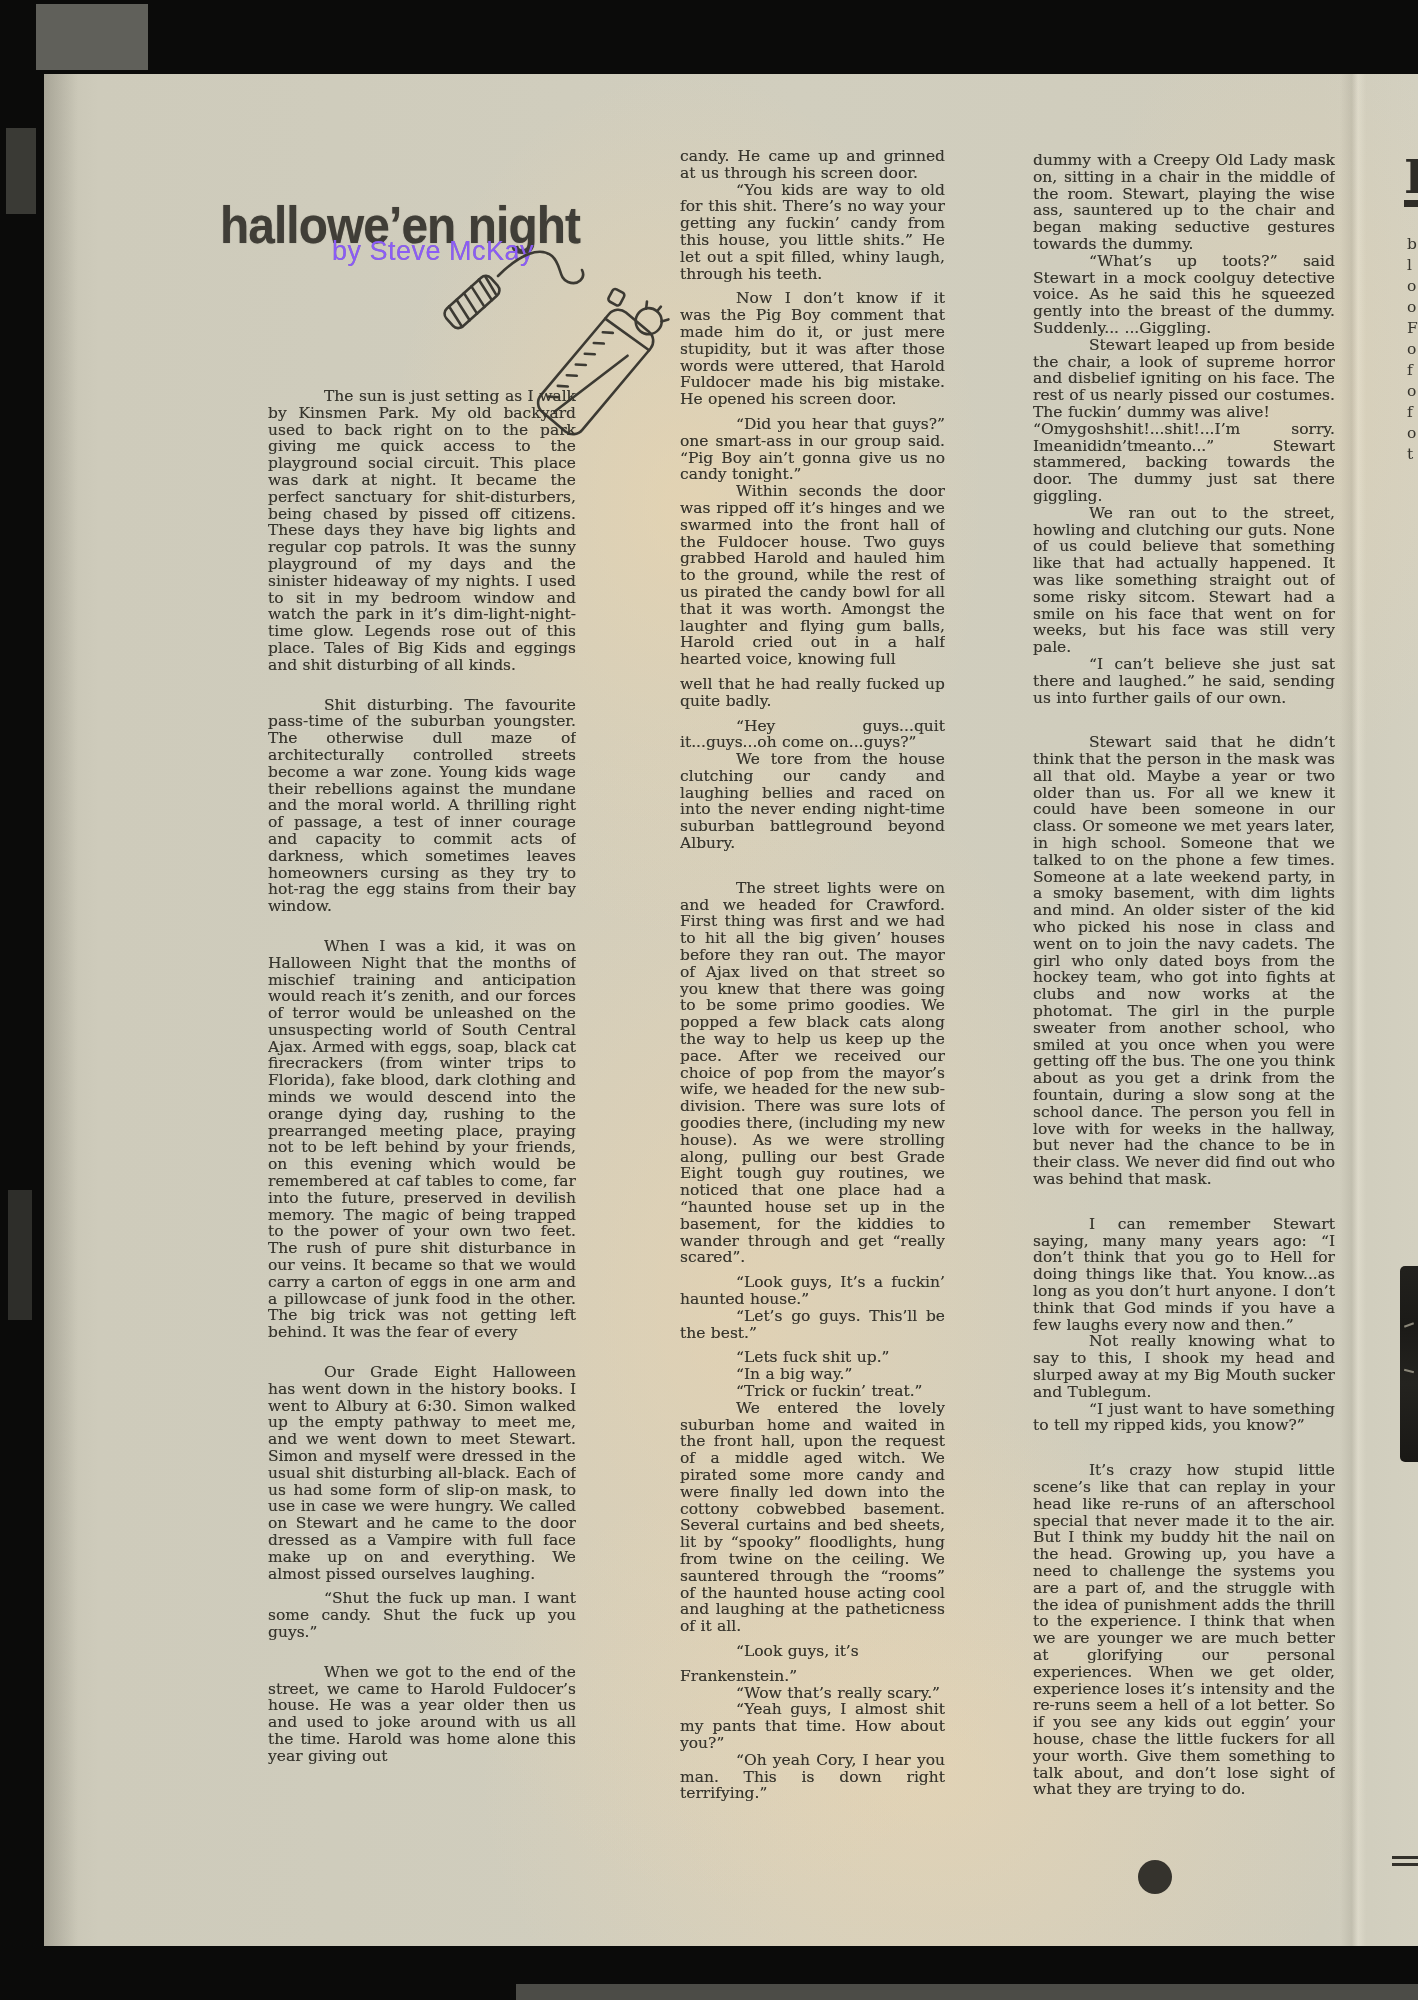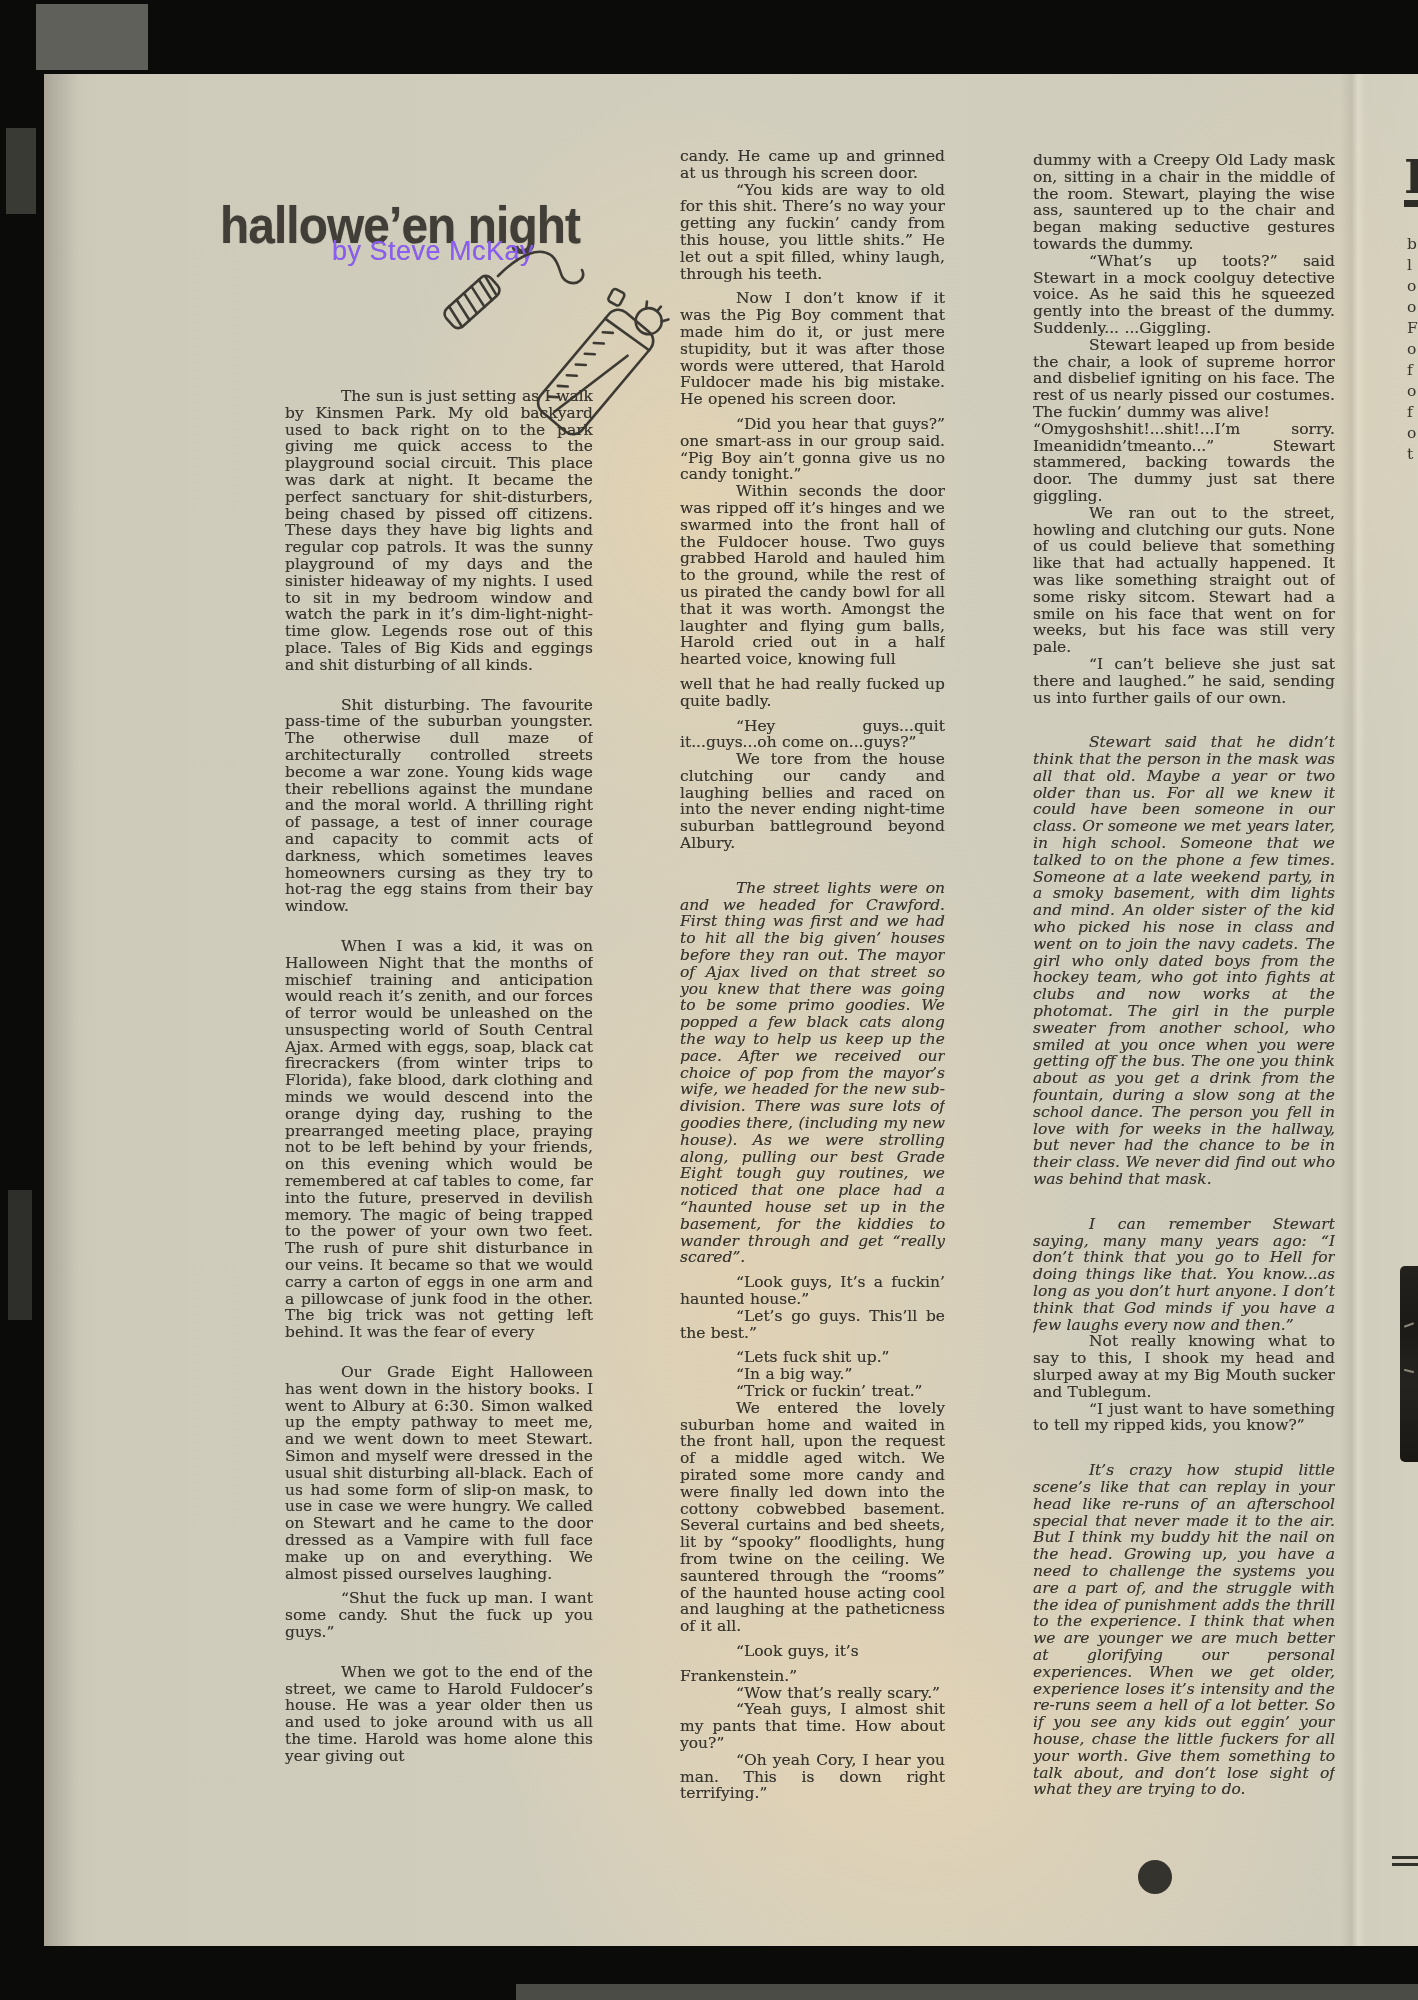--- a/index.html
+++ b/index.html
@@ -46,28 +46,28 @@
   }
   
   .col{
     position:absolute;overflow:hidden;
     font-family:"DejaVu Serif",serif;
     font-size:15.5px;line-height:16.8px;
     text-align:justify;color:#37352d;
     text-shadow:0 0 .5px rgba(55,53,45,.55);
     word-spacing:.5px;
   }
-  .col1{left:285px;top:388px;width:308px;height:1548px;}
+  .col1{left:268px;top:388px;width:308px;height:1548px;}
   .col2{left:680px;top:148px;width:265px;height:1768px;}
   .col3{left:1033px;top:152px;width:302px;height:1780px;}
   .col p{margin:0;}
   .col p.in{text-indent:56px;}
   .col p.g1{margin-top:8px;}
   .col p.g2{margin-top:23px;}
-  .col p.g3{margin-top:28px;font-style:italic;}
+  .col p.g3{margin-top:28px;}
   
   .illo{position:absolute;left:436px;top:244px;width:260px;height:200px;}
   
   .end-dot{
     position:absolute;left:1138px;top:1860px;width:34px;height:34px;
     border-radius:50%;background:#35332d;
   }
   
   .edge-heading{
     position:absolute;left:1402px;top:150px;width:16px;height:58px;overflow:hidden;

